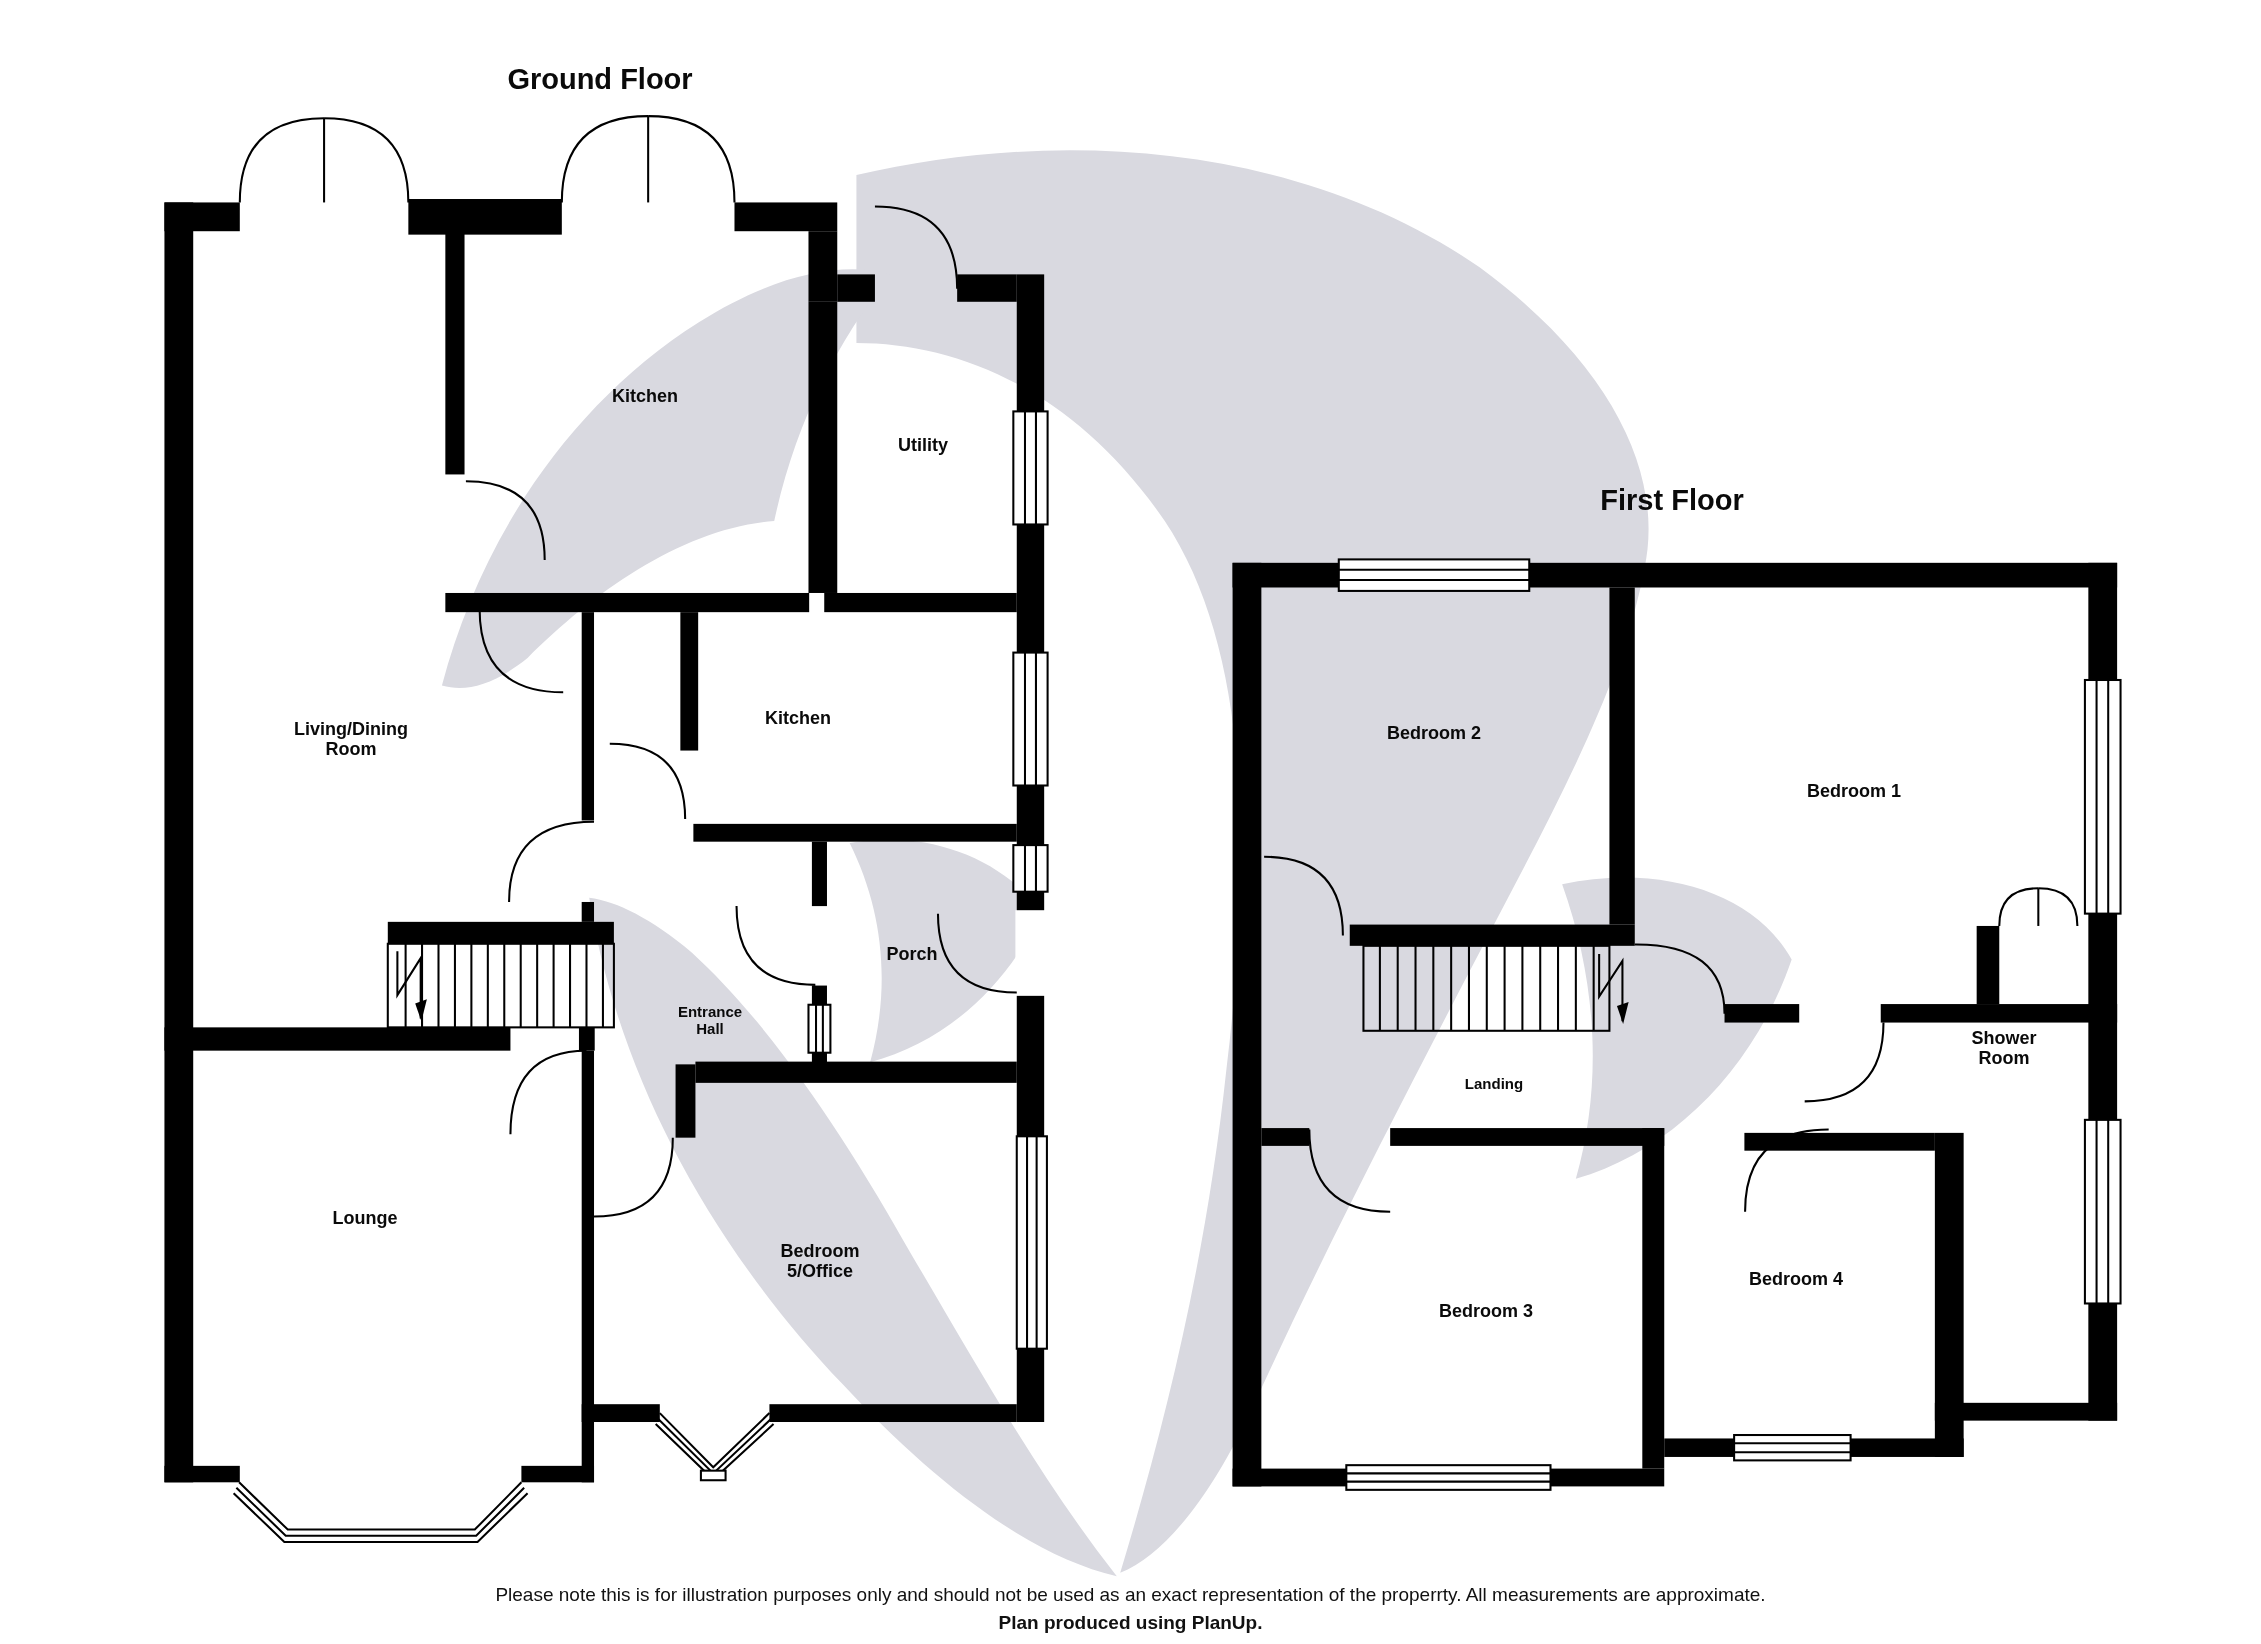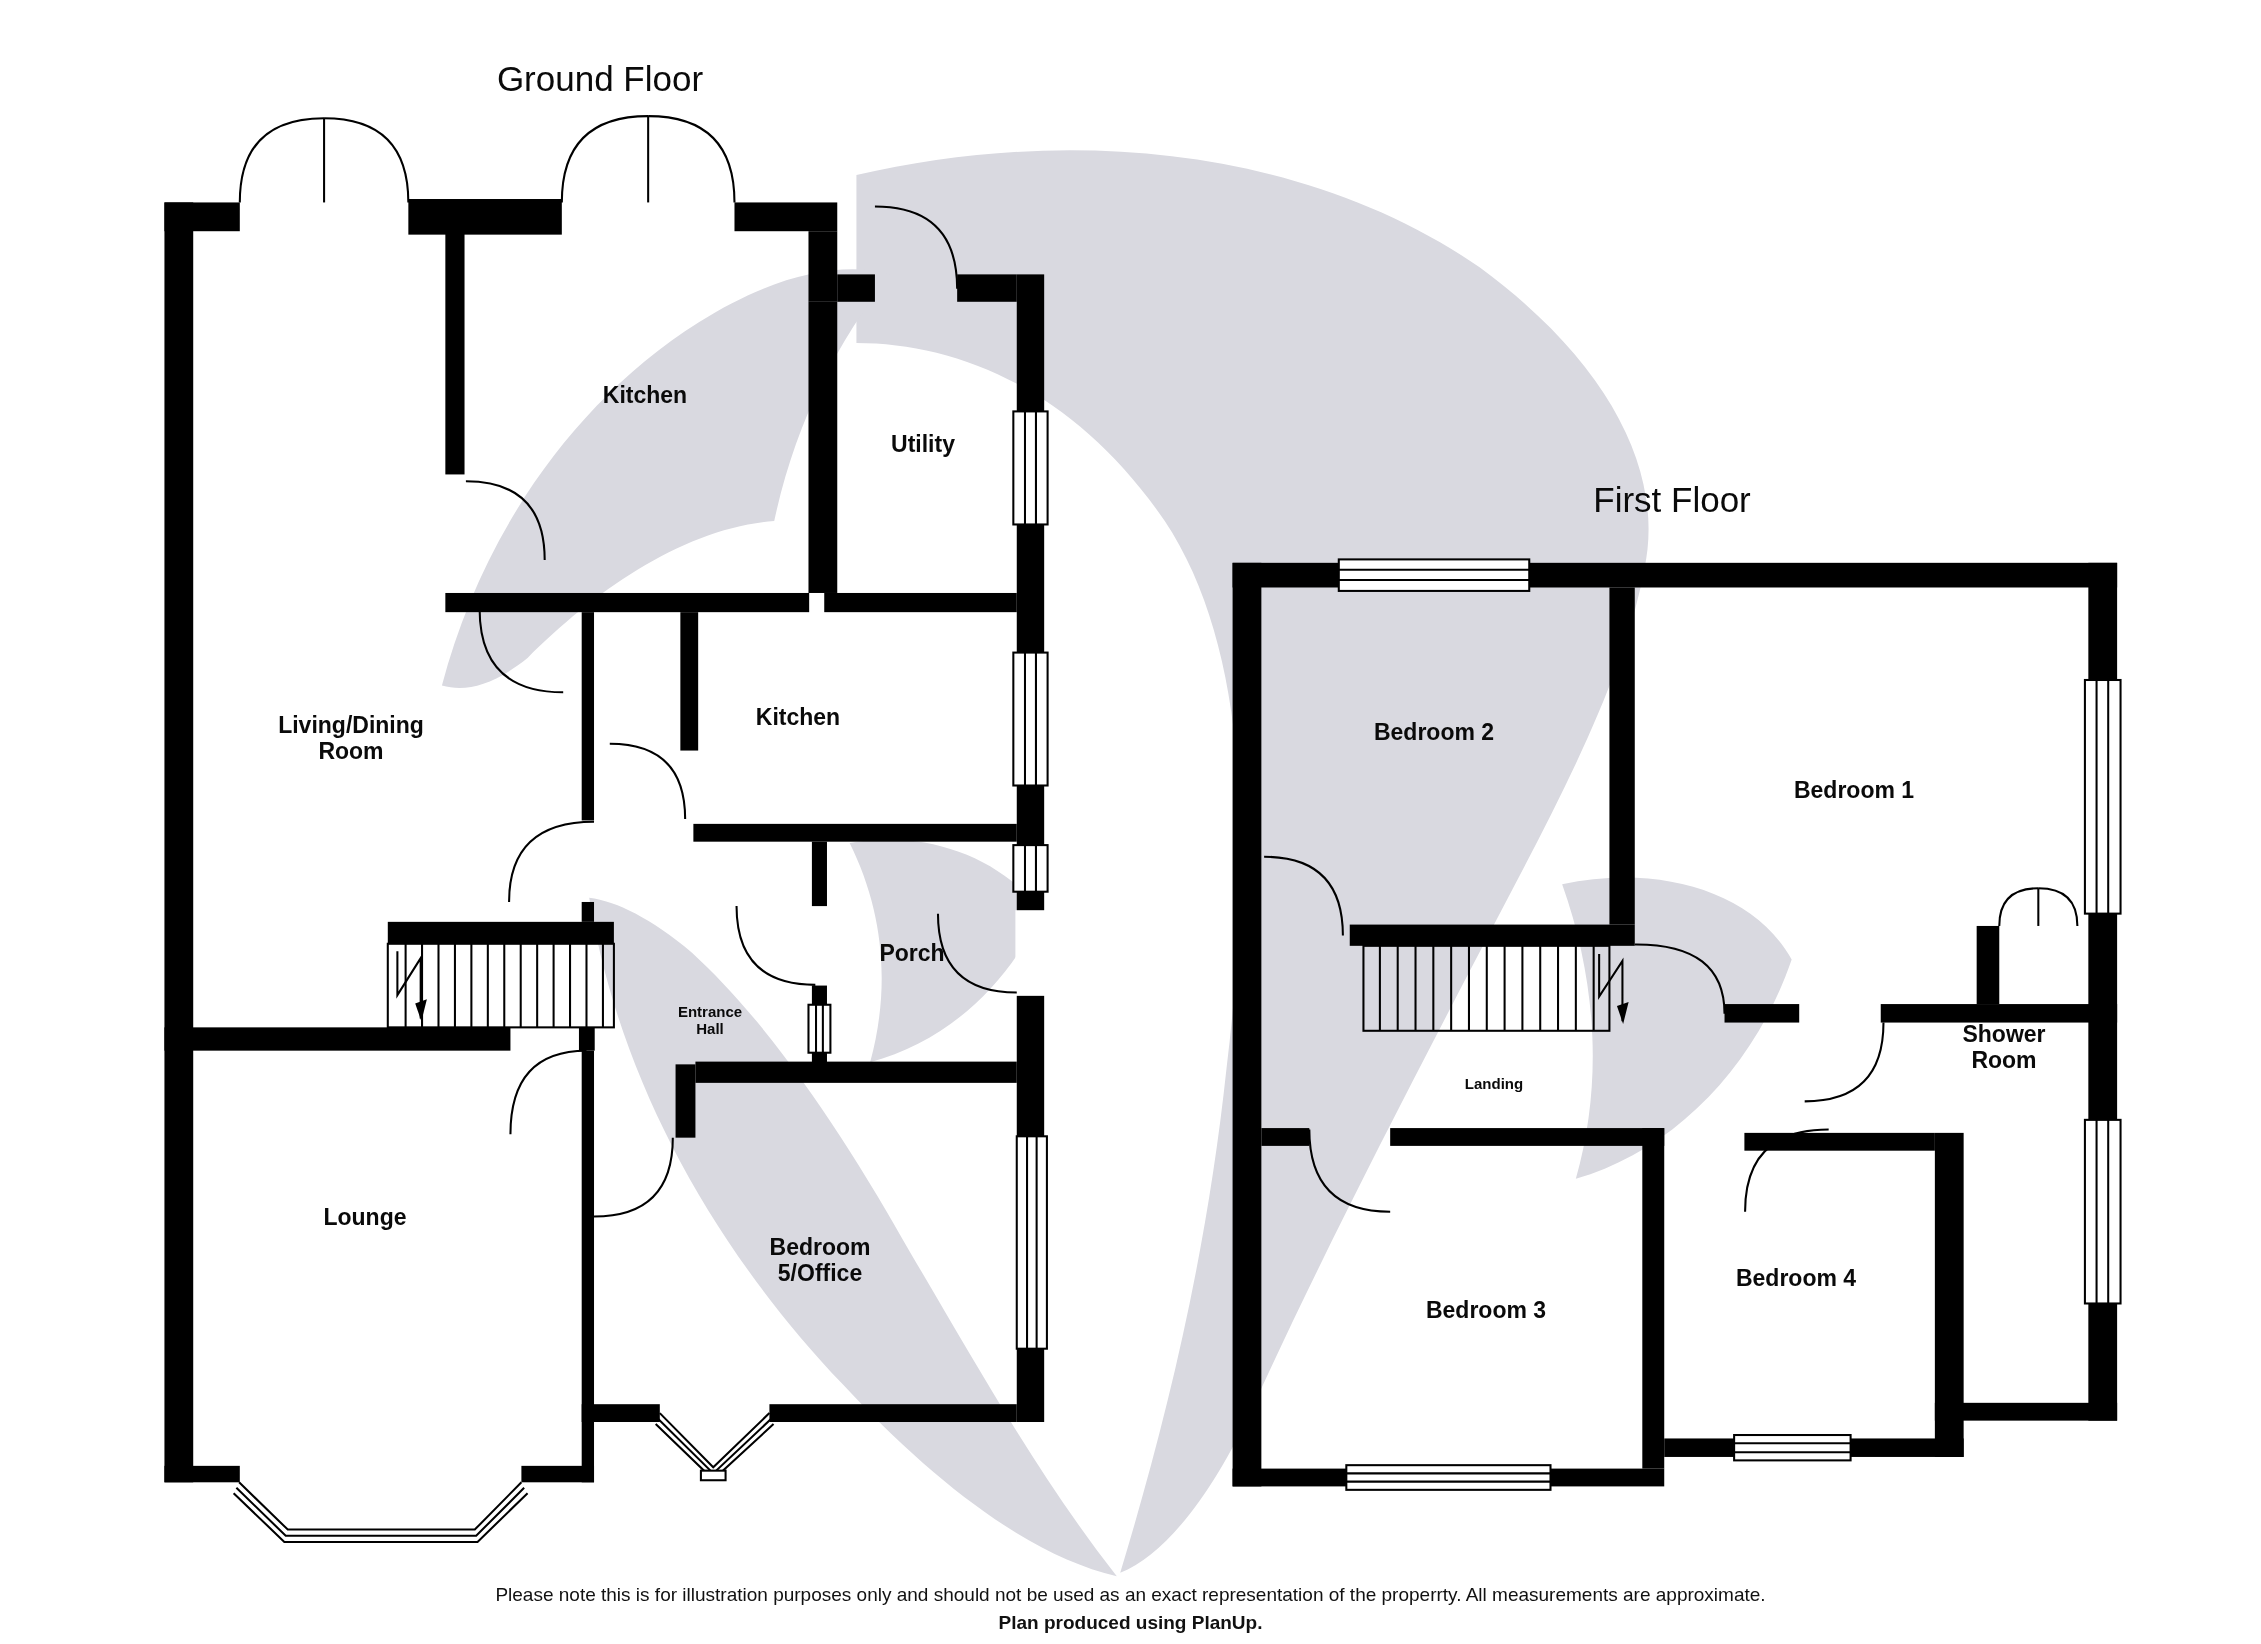--- a/index.html
+++ b/index.html
@@ -1,24 +1,24 @@
 <!DOCTYPE html>
 <html style="font-size:11px"><head>
 <meta charset="utf-8">
 <style>
   html,body{margin:0;padding:0;background:#fff;}
   body{width:2261px;height:1645px;position:relative;overflow:hidden;
        font-family:"Liberation Sans","DejaVu Sans",sans-serif;}
   #plan-svg{position:absolute;left:0;top:0;width:2261px;height:1645px;}
   .label{position:absolute;transform:translate(-50%,-50%);font-weight:bold;
-         font-size:23px;color:#0a0a0a;text-align:center;white-space:pre-line;
+         font-size:18px;color:#0a0a0a;text-align:center;white-space:pre-line;
          line-height:1.12;letter-spacing:0;}
   .label-sm{font-size:15px;}
-  .title{position:absolute;transform:translate(-50%,-50%);font-weight:normal;
-         font-size:35px;color:#0a0a0a;white-space:nowrap;}
+  .title{position:absolute;transform:translate(-50%,-50%);font-weight:bold;
+         font-size:29px;color:#0a0a0a;white-space:nowrap;}
   .disclaimer{position:absolute;left:0;width:2261px;text-align:center;
          font-size:19px;color:#111;}
   .thin{stroke:#000;stroke-width:3;fill:none;}
   .win{fill:#fff;stroke:#000;stroke-width:3;}
   .arc{stroke:#000;stroke-width:3;fill:none;}
 </style>
 </head>
 <body>
 
 <svg id="plan-svg" viewBox="0 0 3300 2400">

